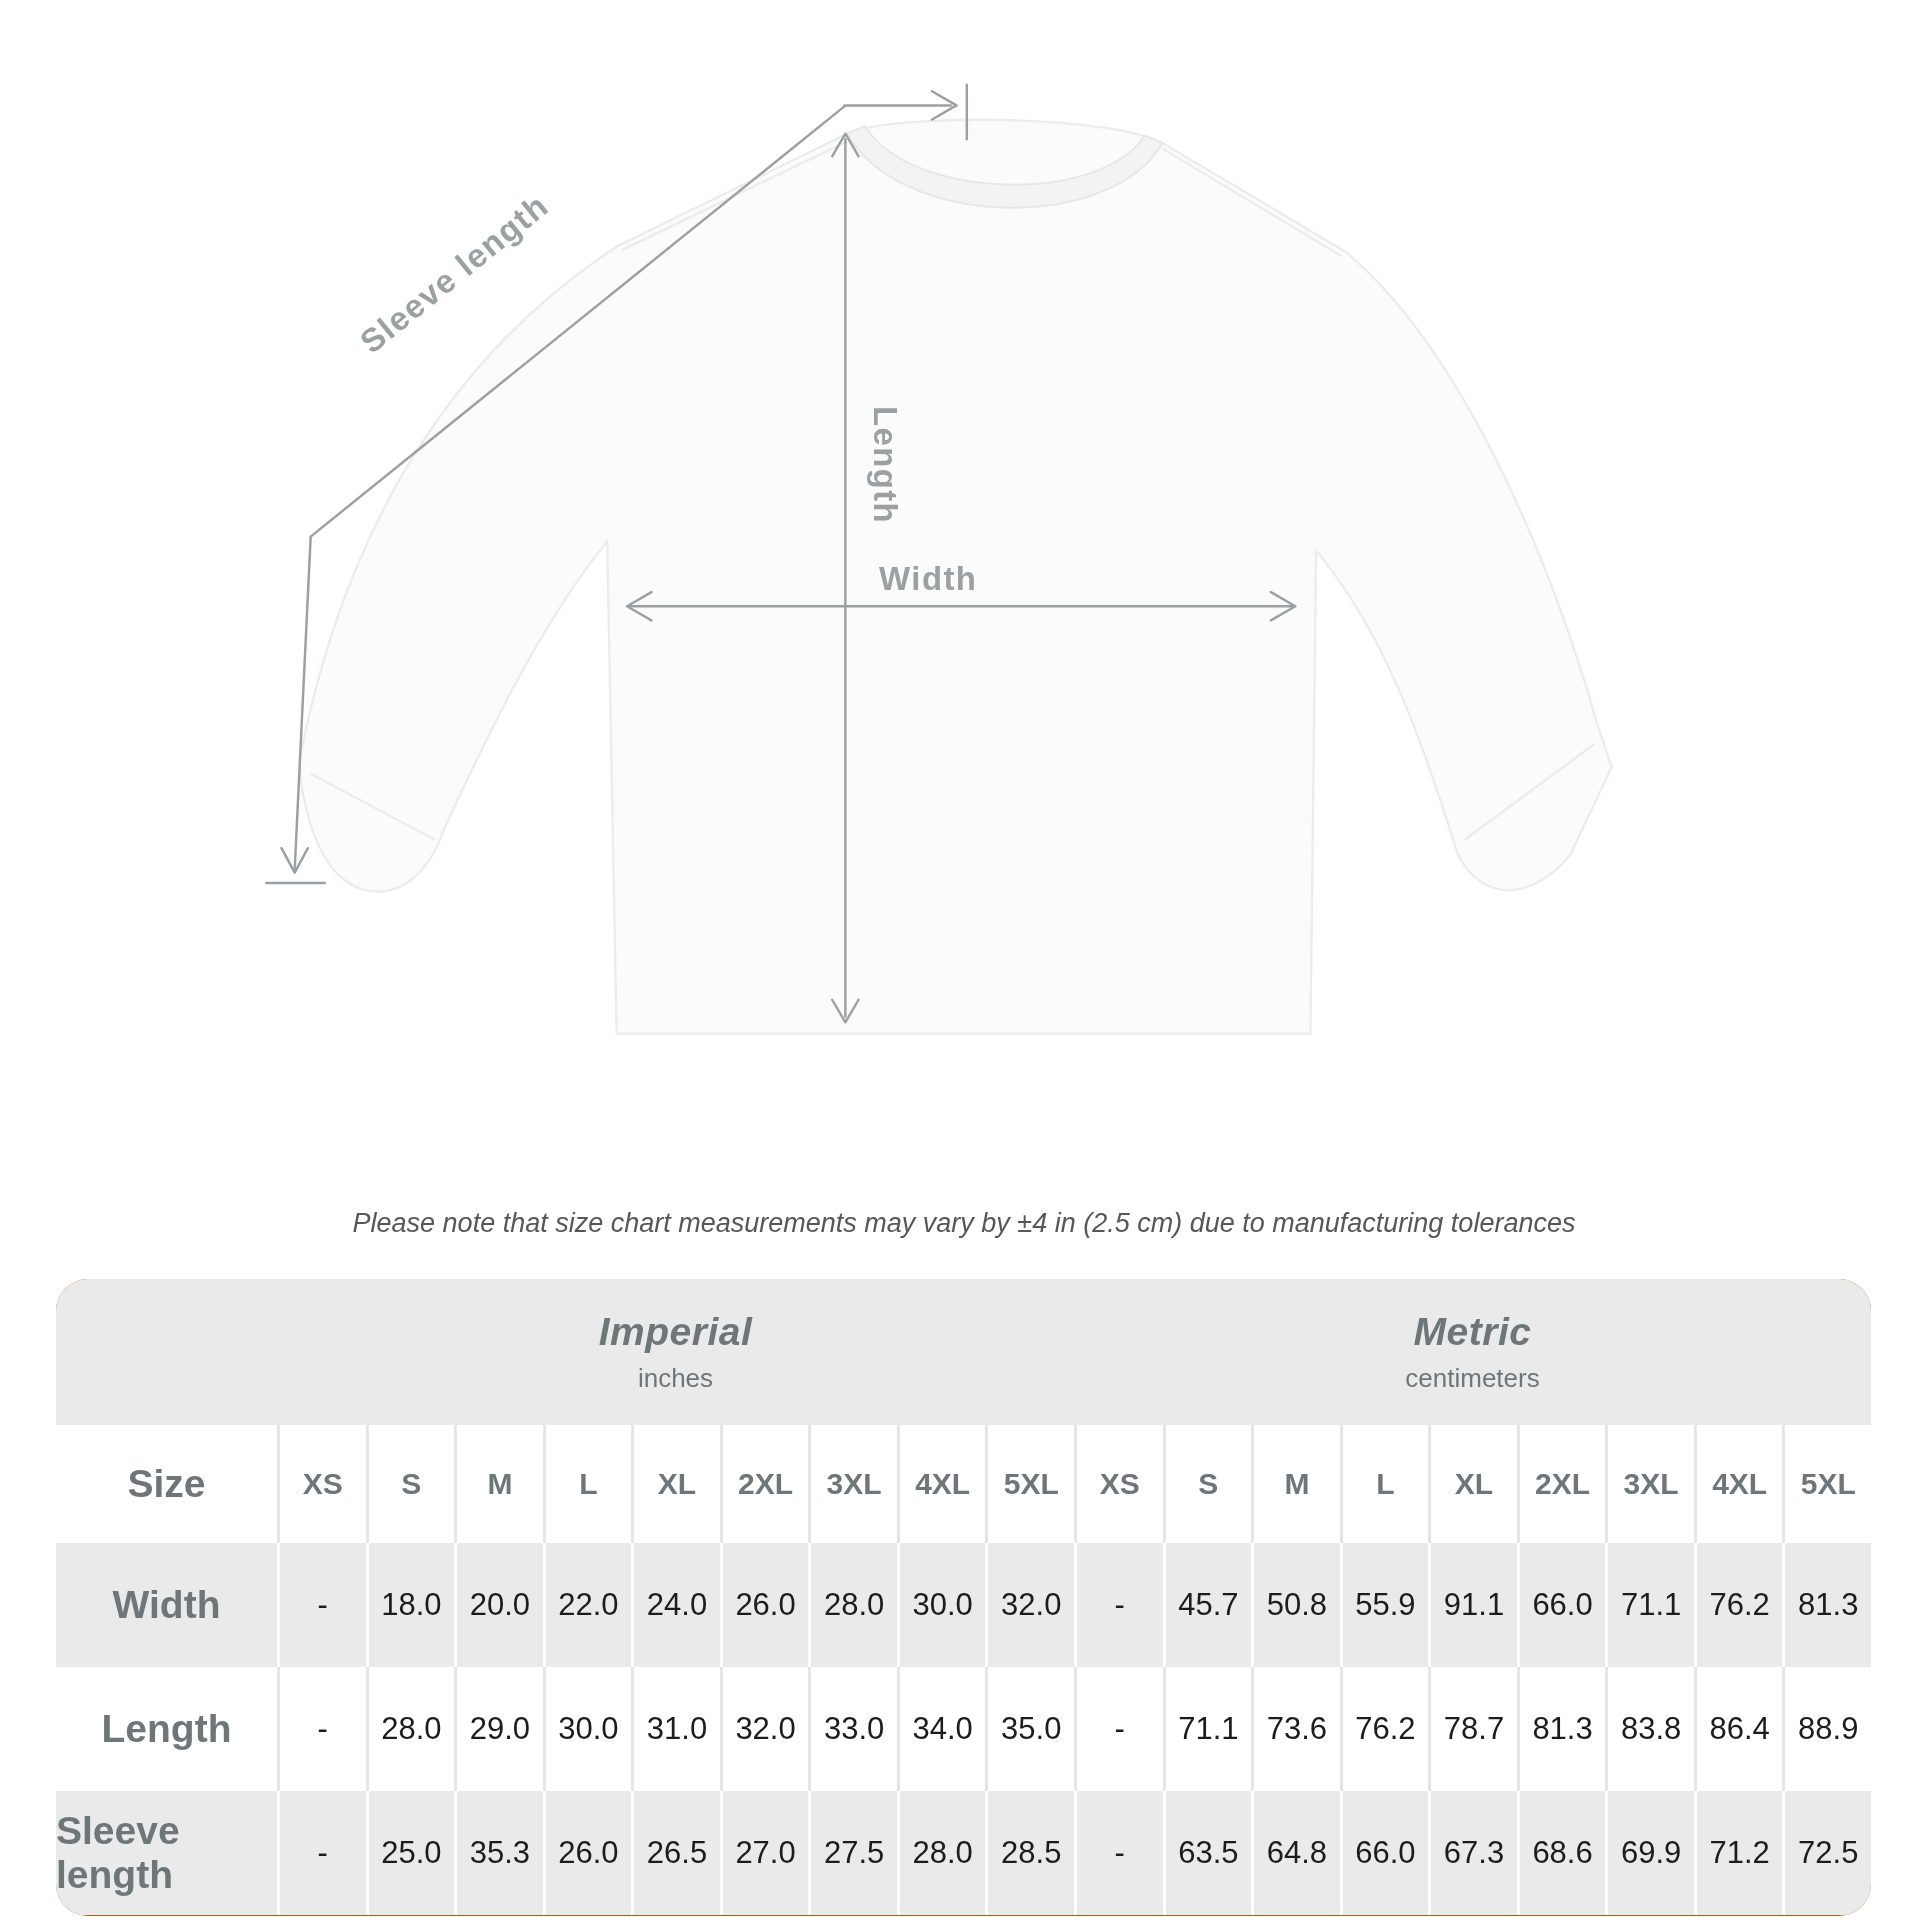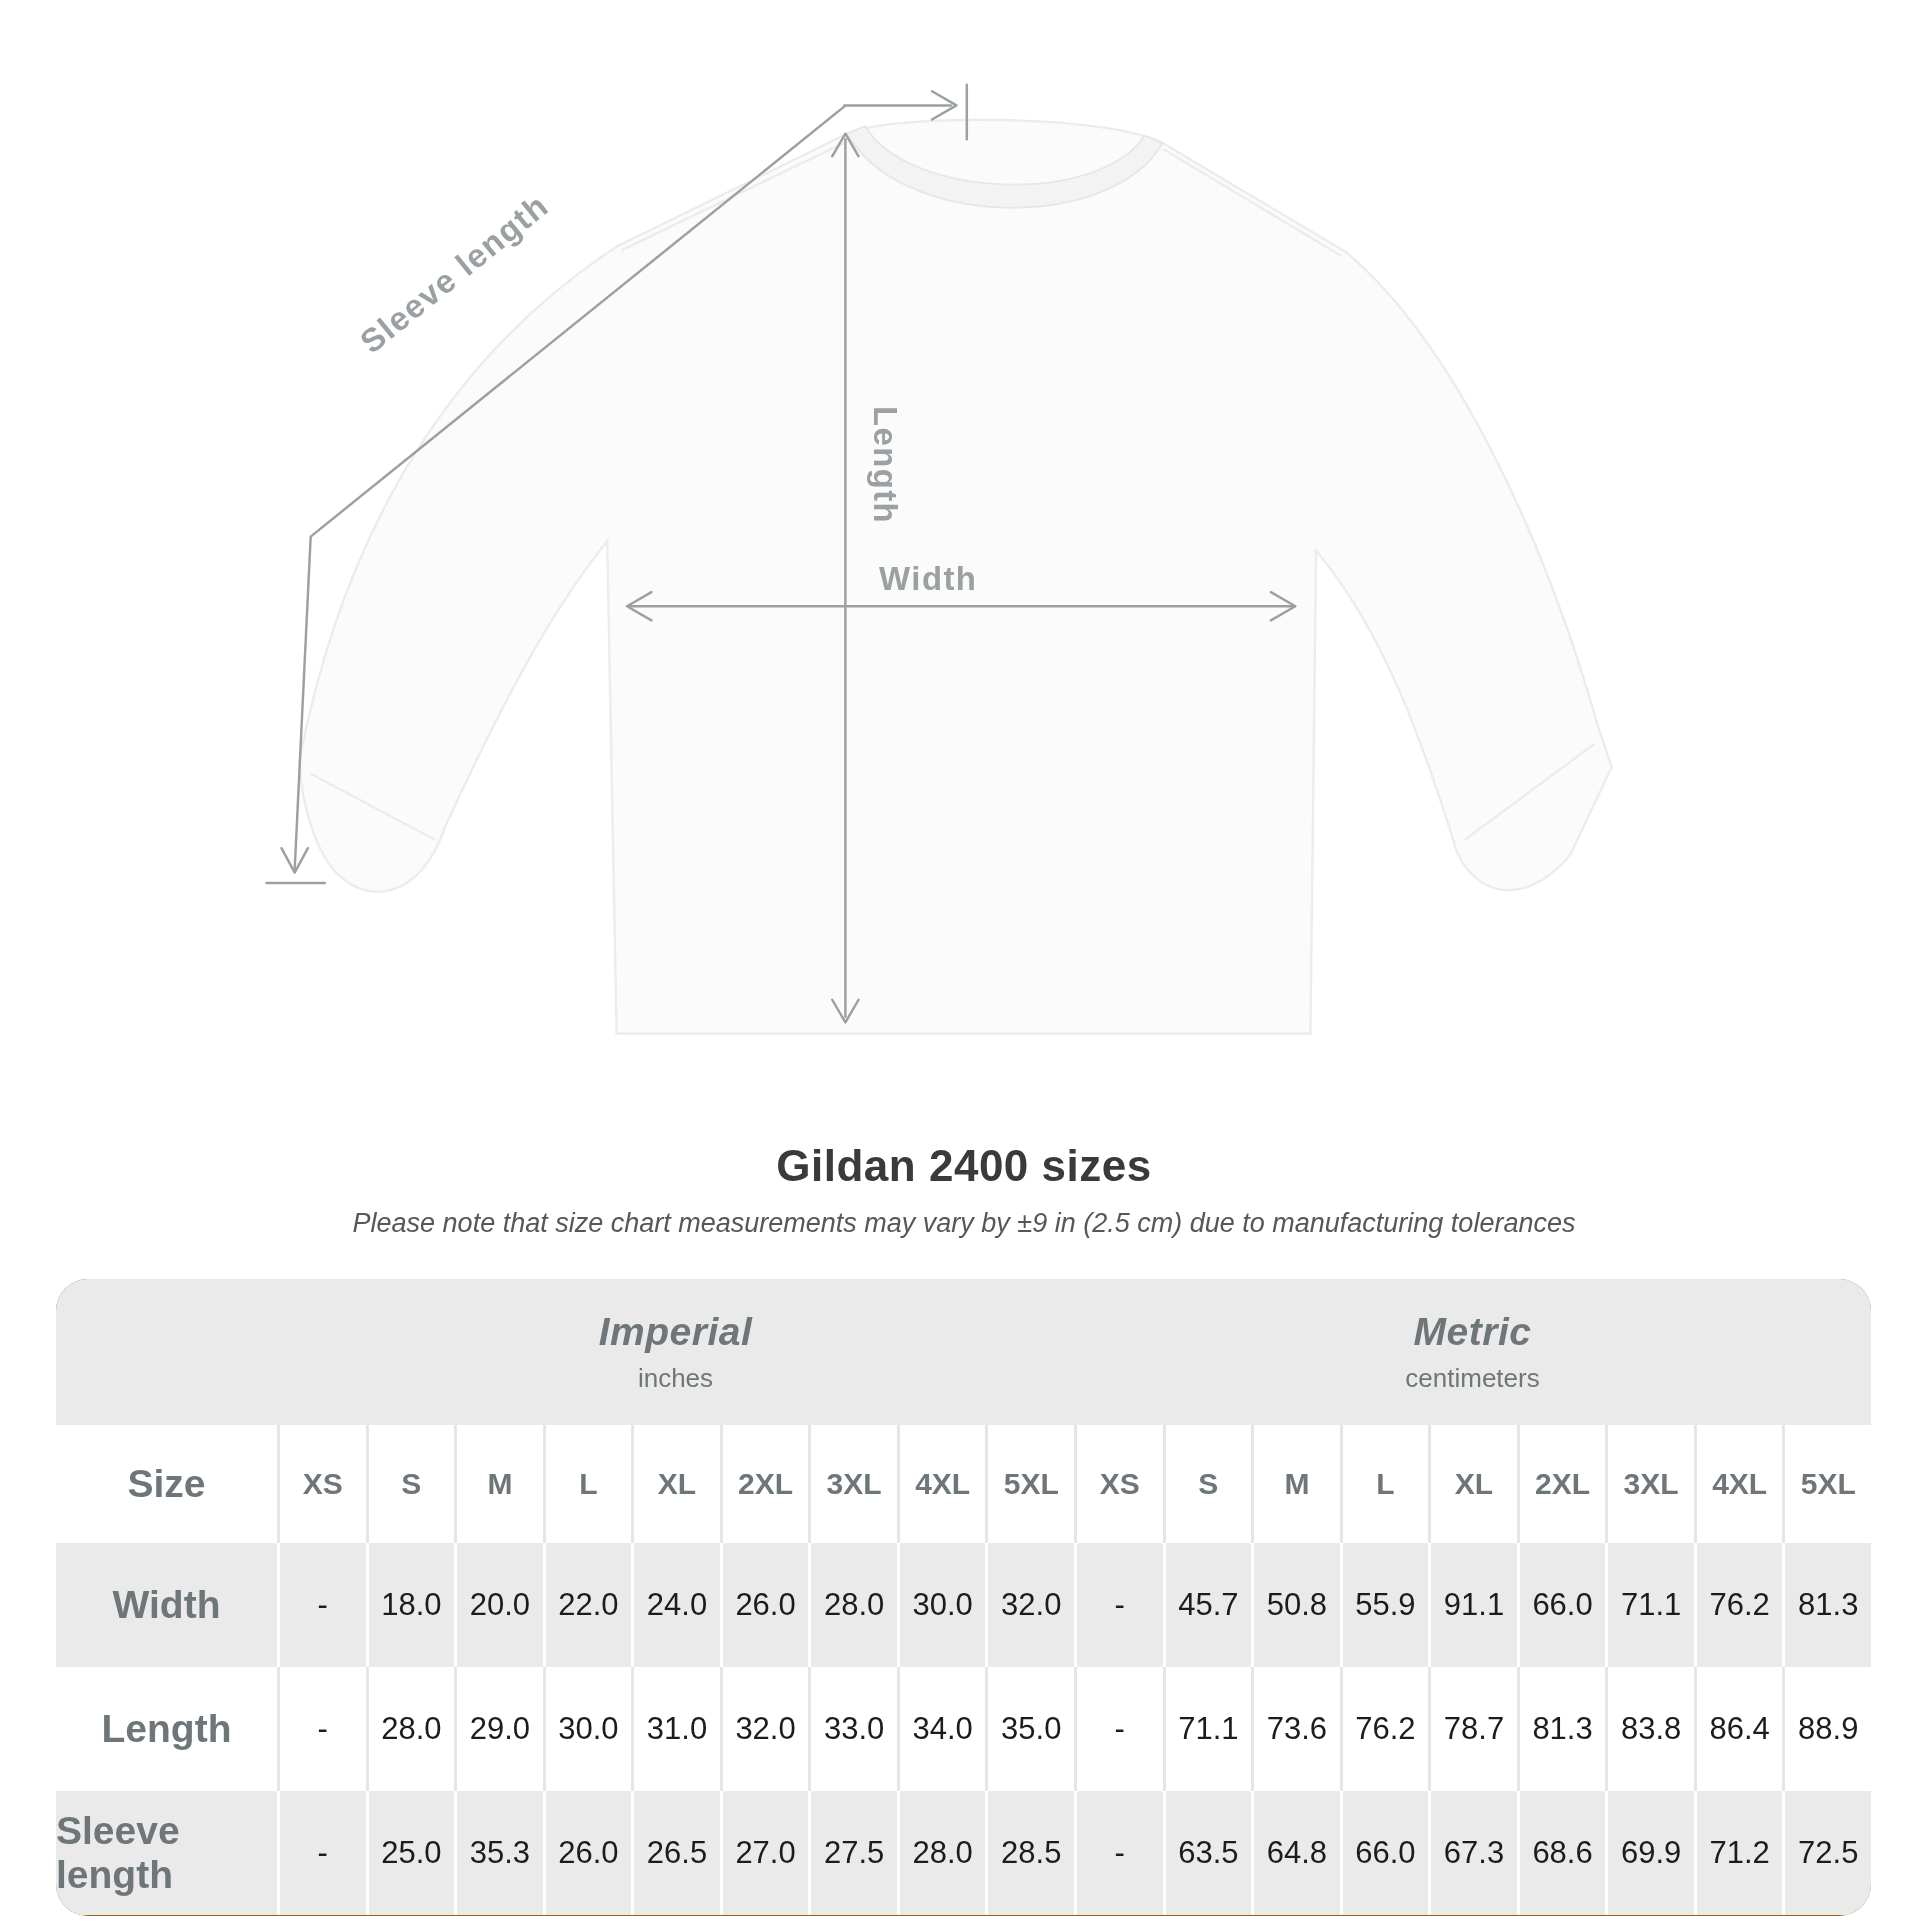--- a/index.html
+++ b/index.html
@@ -126,22 +126,21 @@
     </g>
 
     <g>
       <path class="measure" d="M 668,644 L 1374,644"></path>
       <path class="measure" d="M 692,629 L 666,644 L 692,659"></path>
       <path class="measure" d="M 1350,629 L 1376,644 L 1350,659"></path>
       <text class="measure-label" text-anchor="middle" x="986" y="627">Width</text>
     </g>
   </svg>
 
-  <h1 class="page-title">Gildan 2400 sizes</h1>
-  <p class="disclaimer">Please note that size chart measurements may vary by ±9 in (2.5 cm) due to manufacturing tolerances</p>
+  <p class="disclaimer">Please note that size chart measurements may vary by ±4 in (2.5 cm) due to manufacturing tolerances</p>
 
   <div class="size-table">
     <div class="unit-band">
       <div class="unit-group"></div>
       <div class="unit-group">
         <div class="unit-name">Imperial</div>
         <div class="unit-sub">inches</div>
       </div>
       <div class="unit-group">
         <div class="unit-name">Metric</div>

